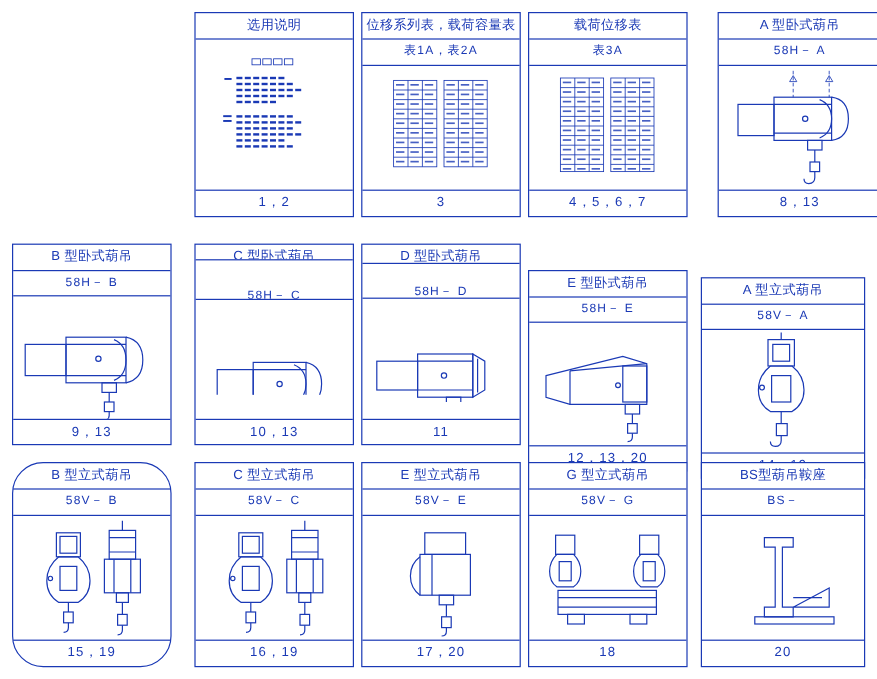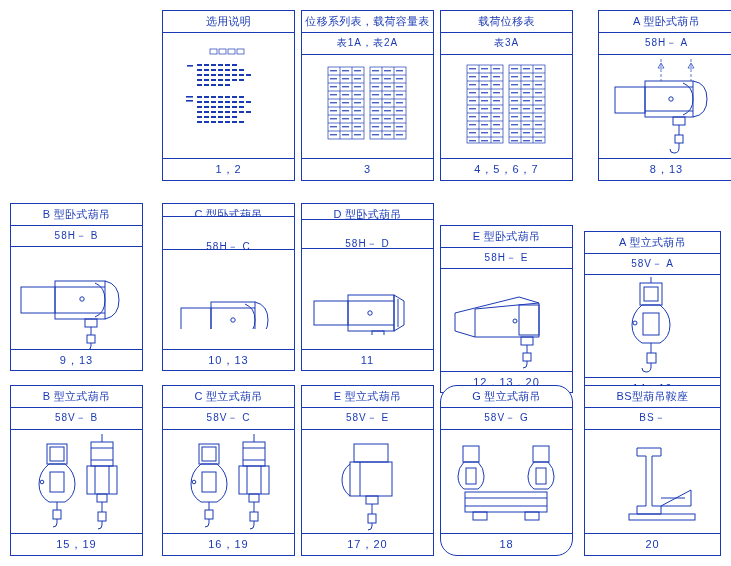--- a/index.html
+++ b/index.html
@@ -72,24 +72,24 @@
   #c1 { left: 301px; top: 10px;  width: 133px; height: 171px; }
   #c2 { left: 440px; top: 10px;  width: 133px; height: 171px; }
   #c3 { left: 584px; top: 10px;  width: 137px; height: 171px; margin-left: 14px; }
   
   #c4  { left: 10px;  top: 203px; width: 133px; height: 168px; }
   #c5  { left: 162px; top: 203px; width: 133px; height: 168px; gap: 20px; }
   #c6  { left: 301px; top: 203px; width: 133px; height: 168px; gap: 14px; }
   #c7  { left: 440px; top: 203px; width: 133px; height: 168px; margin-top: 22px; }
   #c8  { left: 584px; top: 203px; width: 137px; height: 168px; margin-top: 28px; }
   
-  #c9  { left: 10px;  top: 385px; width: 133px; height: 171px; }
+  #c9  { left: 10px;  top: 385px; width: 133px; height: 171px; border-radius: 26px; }
   #c10 { left: 162px; top: 385px; width: 133px; height: 171px; }
   #c11 { left: 301px; top: 385px; width: 133px; height: 171px; }
-  #c12 { left: 440px; top: 385px; width: 133px; height: 171px; border-radius: 17px; }
+  #c12 { left: 440px; top: 385px; width: 133px; height: 171px; }
   #c13 { left: 584px; top: 385px; width: 137px; height: 171px; }
 
   .stroke { stroke: #1a39b5; fill: none; stroke-width: 1; }
   .stroke-thin { stroke: #1a39b5; fill: none; stroke-width: 0.7; }
   .fill-blue { fill: #1a39b5; }
   .dash { stroke: #1a39b5; fill: none; stroke-width: 0.7; stroke-dasharray: 3 2; }
 </style>
 </head>
 <body>
 

